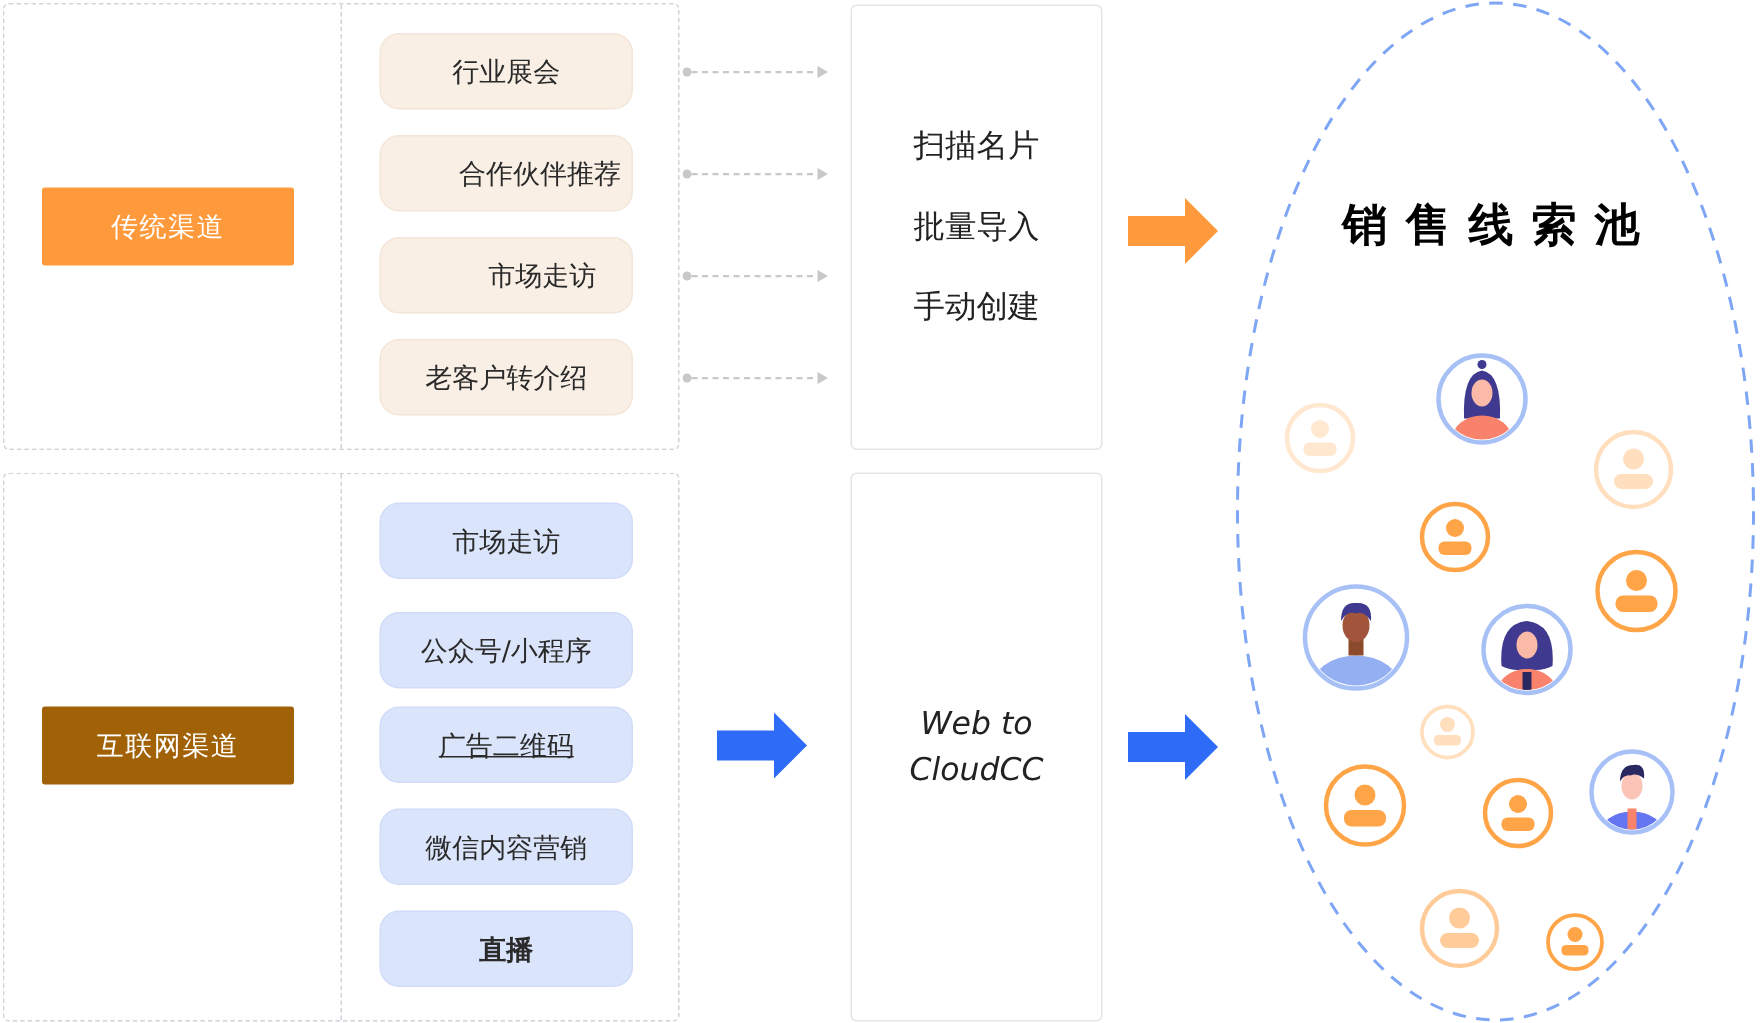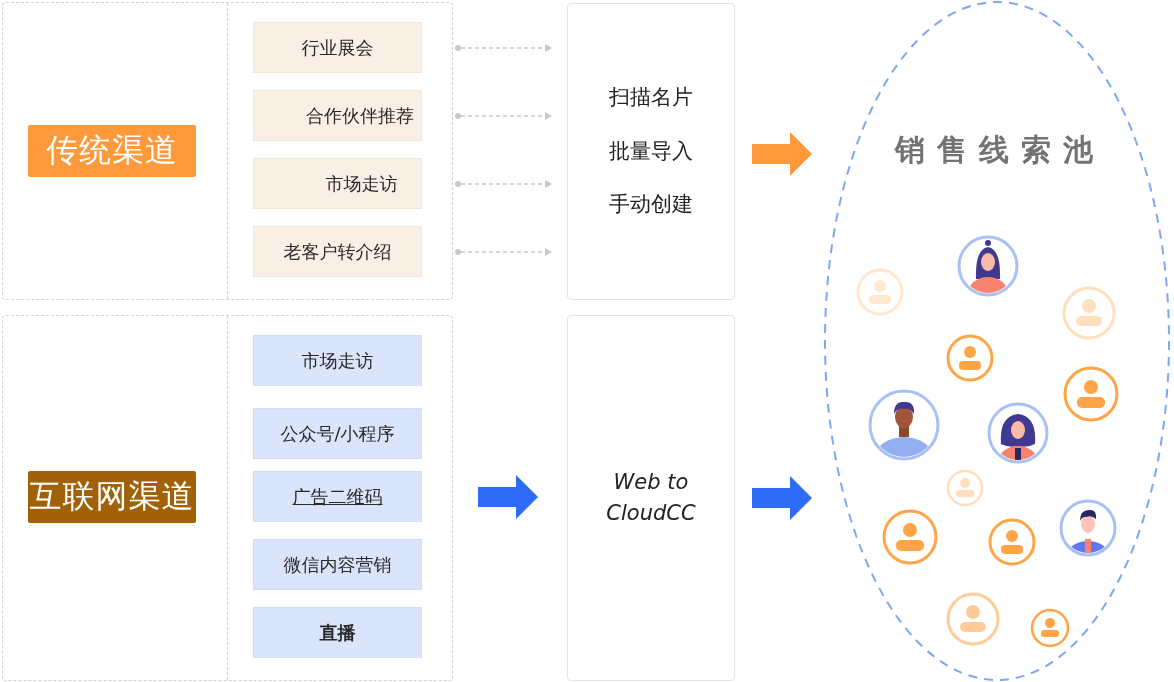--- a/index.html
+++ b/index.html
@@ -1,31 +1,31 @@
 <!DOCTYPE html>
 <html><head>
 <meta charset="utf-8">
 <style>
   html, body { margin:0; padding:0; background:#ffffff; }
   body { width:1174px; height:682px; position:relative; overflow:hidden;
          font-family:"DejaVu Sans","Liberation Sans",sans-serif; color:#222; }
   .group { position:absolute; left:2px; width:451px; border:1.5px dashed #cfd2d8; border-radius:4px; box-sizing:border-box; }
   .group .divider { position:absolute; left:224px; top:0; bottom:0; border-left:1.5px dashed #cfd2d8; }
   .channel-label { position:absolute; left:28px; width:168px; height:52px; border-radius:2px;
-                   color:#fff; font-size:32px; display:flex; align-items:center; justify-content:center; letter-spacing:1px; }
-  .src-item { position:absolute; left:253px; width:169px; height:51px; border-radius:0;
+                   color:#fff; font-size:18px; display:flex; align-items:center; justify-content:center; letter-spacing:1px; }
+  .src-item { position:absolute; left:253px; width:169px; height:51px; border-radius:13px;
               display:flex; align-items:center; justify-content:center; font-size:18px; color:#2a2a2a; box-sizing:border-box; }
   .src-trad { background:#f9efe5; border:1px solid #f3e6d8; }
   .src-net  { background:#dae4fb; border:1px solid #d0dcf8; }
   .proc-box { position:absolute; left:567px; width:168px; border:1.5px solid #e2e4e8; border-radius:4px; box-sizing:border-box;
               display:flex; flex-direction:column; align-items:center; justify-content:center; background:#fff; }
   .proc-text { font-size:21px; color:#222; line-height:1.5; text-align:center; }
   .connector { position:absolute; left:455px; width:98px; height:10px; }
   .big-arrow { position:absolute; width:62px; height:44px; }
-  .pool-title { position:absolute; left:880px; top:130px; width:240px; text-align:center; font-size:30px; font-weight:bold; letter-spacing:12px; color:#737373; }
+  .pool-title { position:absolute; left:880px; top:130px; width:240px; text-align:center; font-size:30px; font-weight:bold; letter-spacing:12px; color:#000000; }
   .avatar { position:absolute; }
 </style>
 </head>
 <body>
 
 <div class="group" style="top:2px;height:298px;">
   <div class="divider"></div>
 </div>
 <div class="channel-label" style="top:125px;background:#ff9a3c;">传统渠道</div>
 

